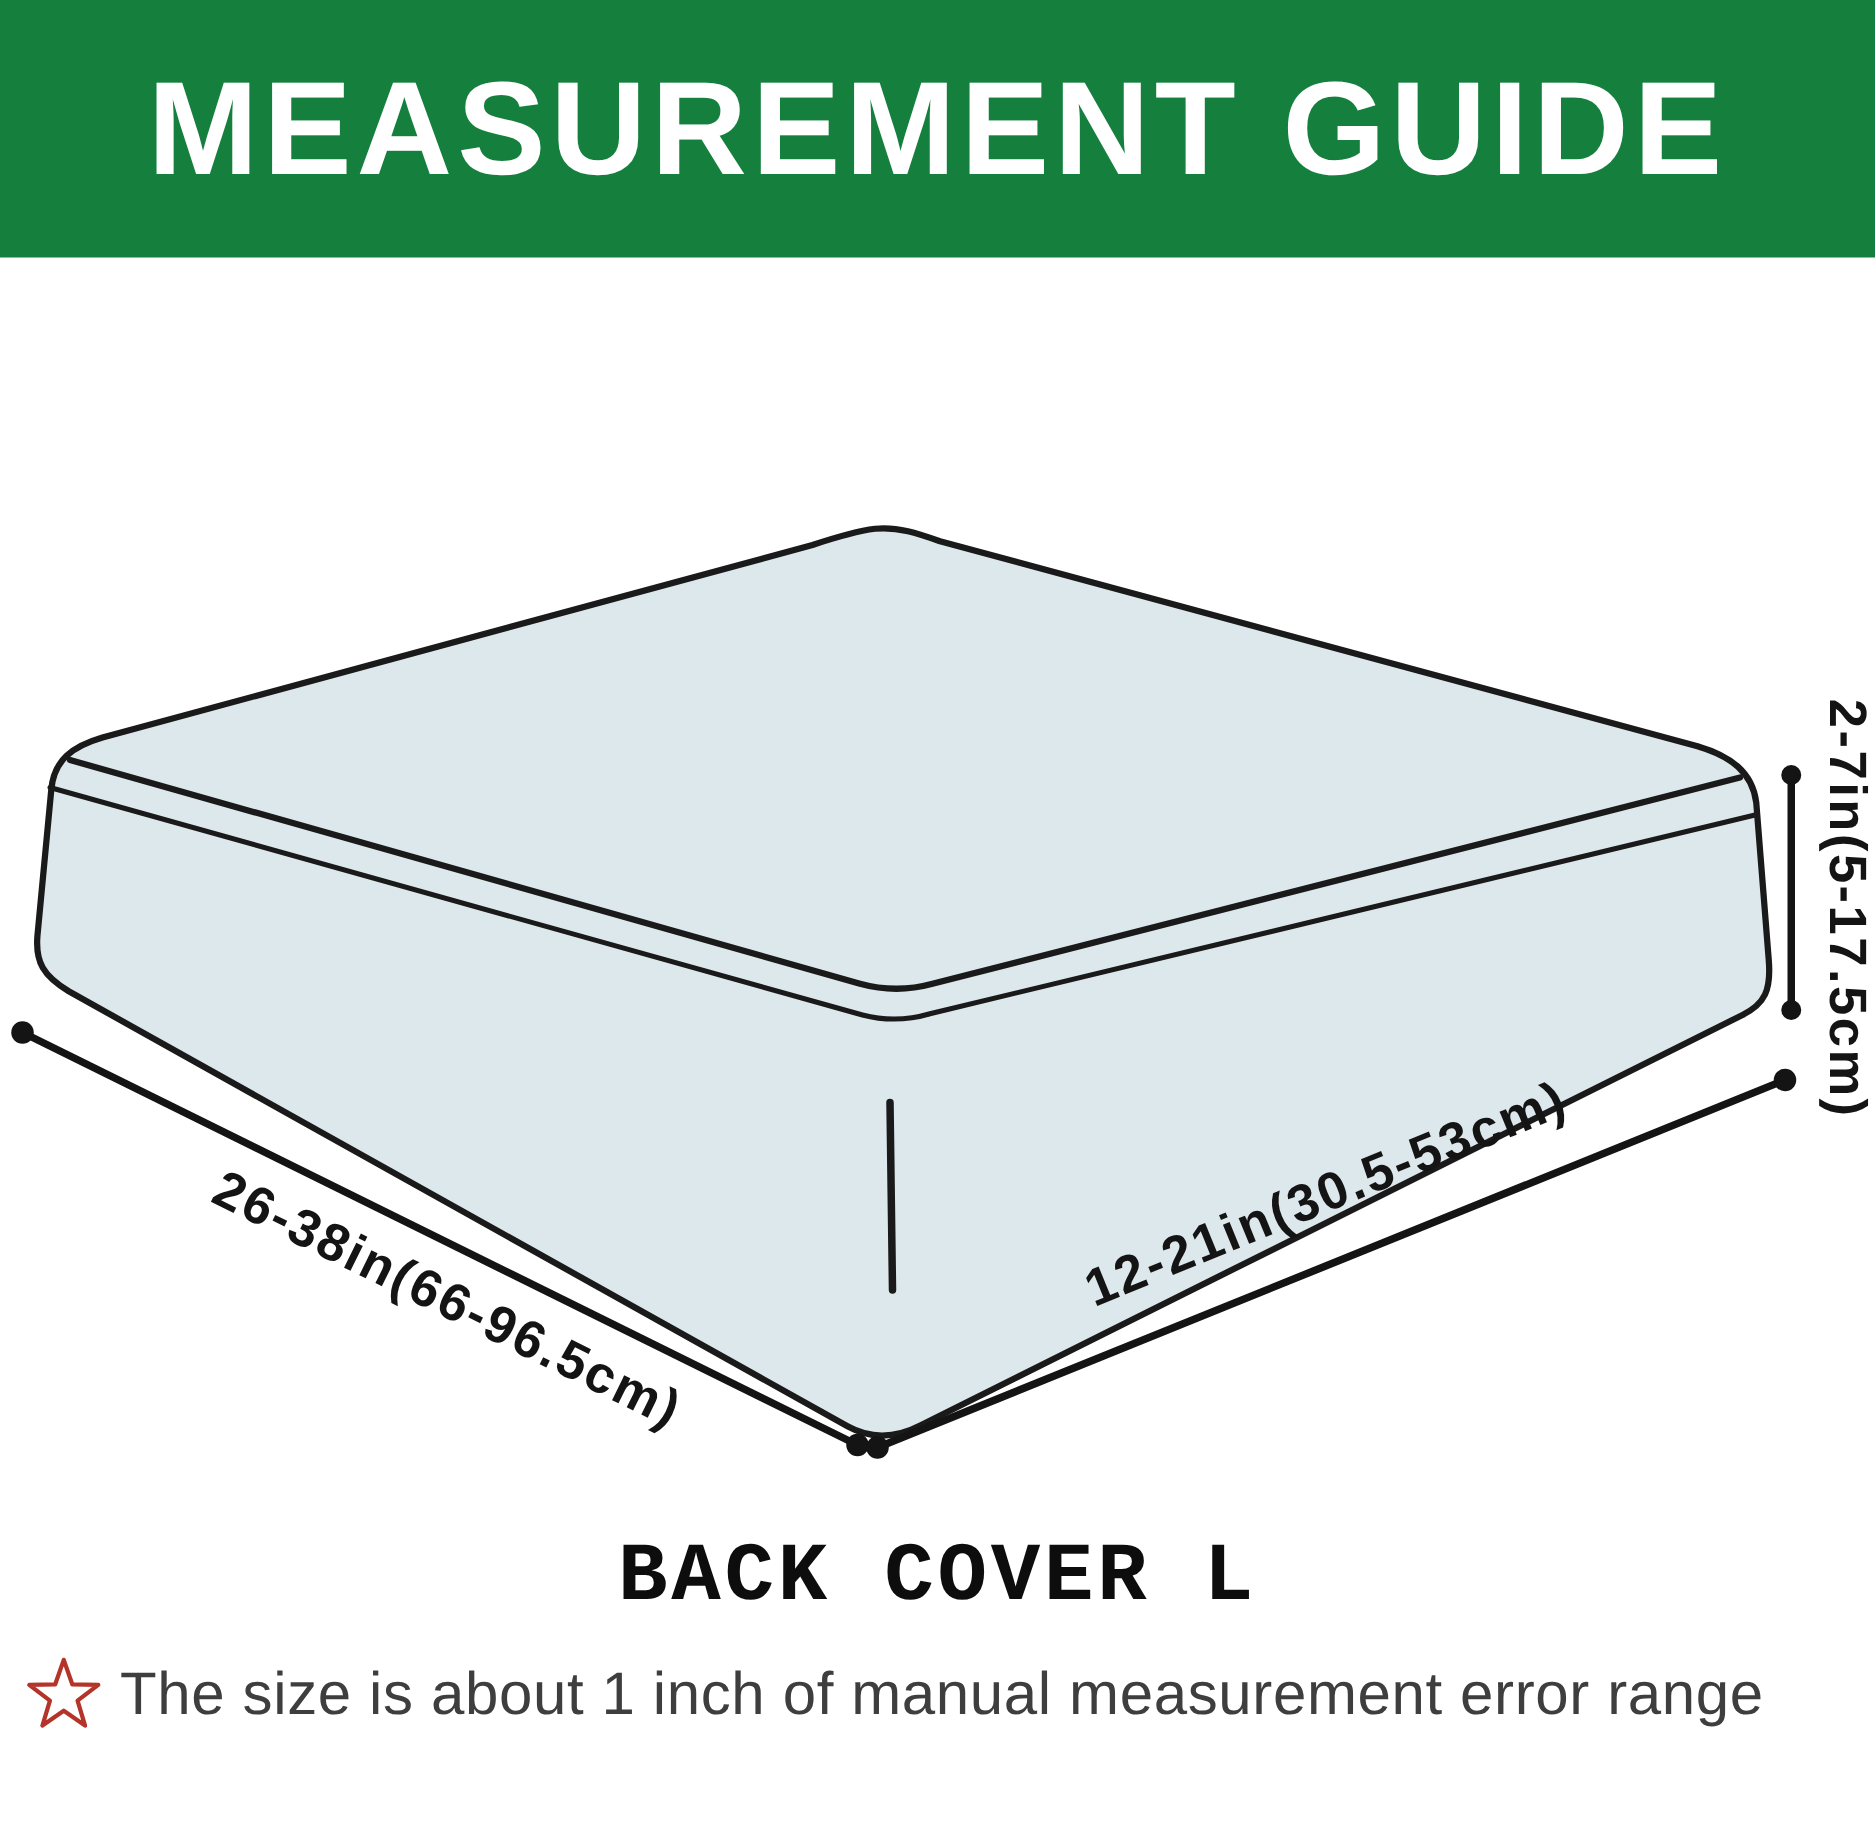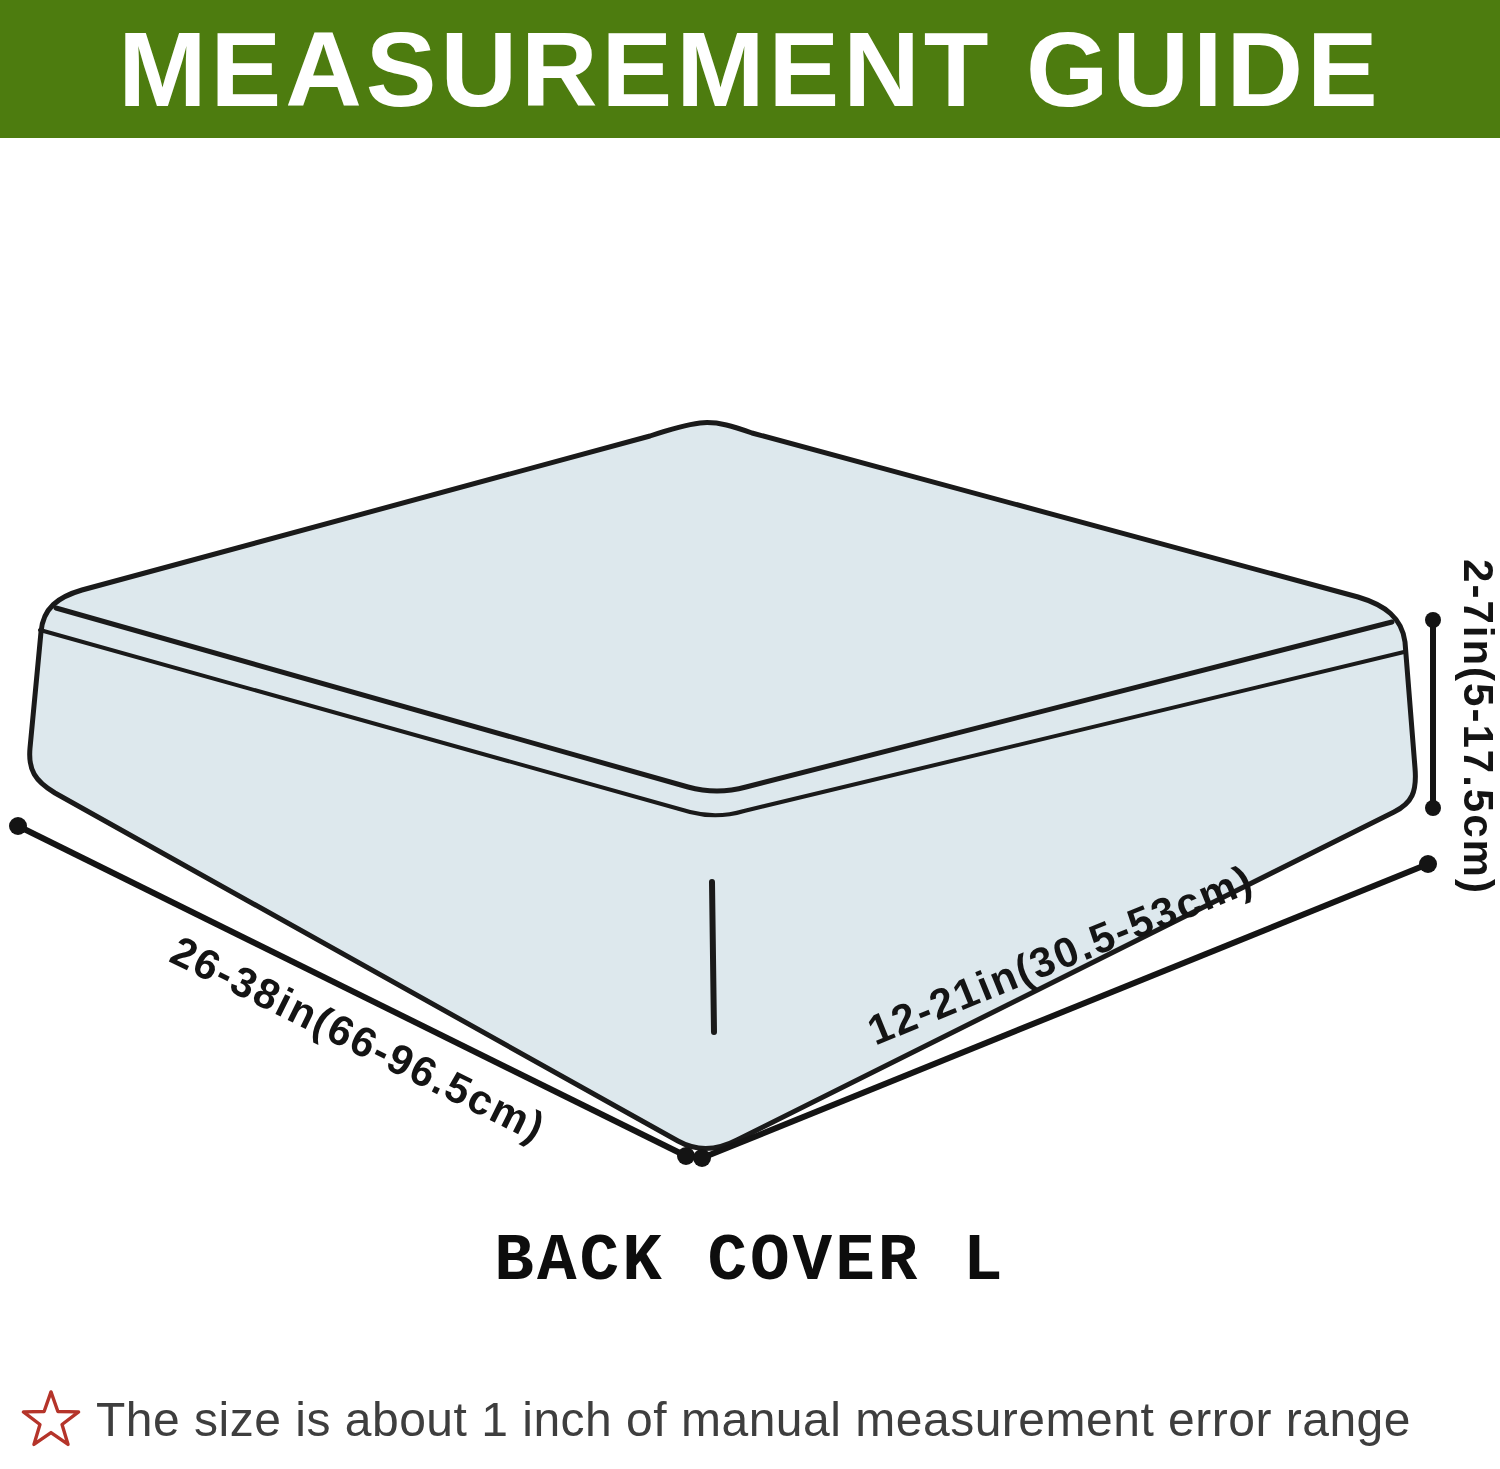--- a/index.html
+++ b/index.html
@@ -14,22 +14,22 @@
     position: relative;
     width: 1500px;
     height: 1469px;
     background: #ffffff;
     overflow: hidden;
   }
   .banner {
     position: absolute;
     top: 0; left: 0;
     width: 1500px;
-    height: 138px;
-    background: #4d7c0f;
+    height: 206px;
+    background: #15803d;
     display: flex;
     align-items: center;
     justify-content: center;
   }
   .banner-title {
     color: #ffffff;
     font-size: 106px;
     font-weight: bold;
     letter-spacing: 4px;
     white-space: nowrap;
@@ -56,21 +56,21 @@
     text-align: center;
     font-size: 66px;
     font-weight: bold;
     letter-spacing: 3px;
     color: #0d0d0d;
     white-space: nowrap;
     font-family: Liberation Mono, monospace;
   }
   .note {
     position: absolute;
-    top: 1388px;
+    top: 1324px;
     left: 20px;
     width: 1475px;
     display: flex;
     align-items: center;
     gap: 14px;
   }
   .note-star {
     flex: 0 0 auto;
     width: 62px;
     height: 62px;

